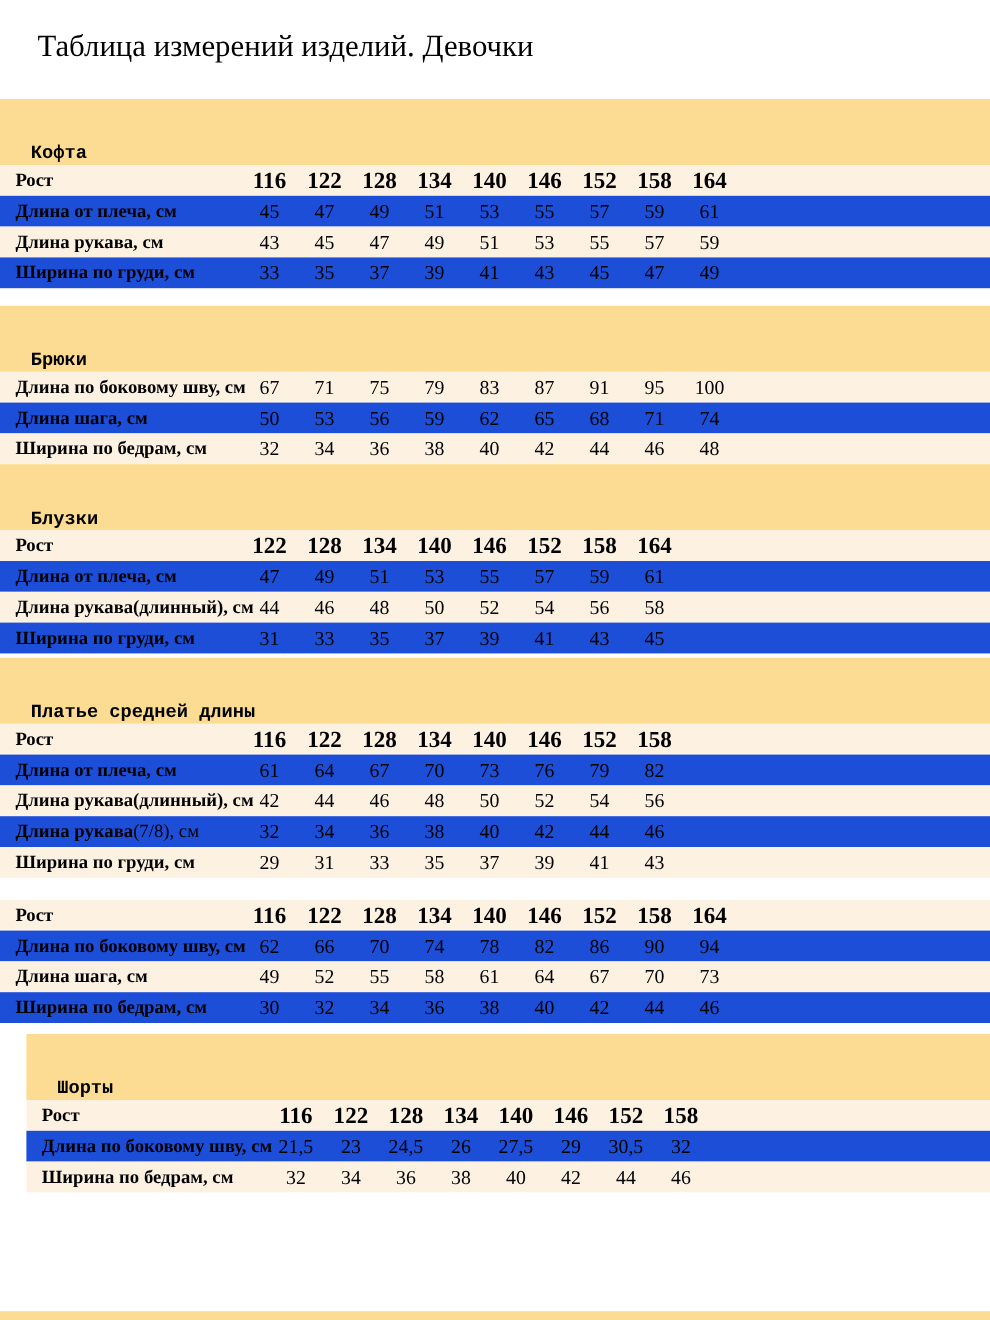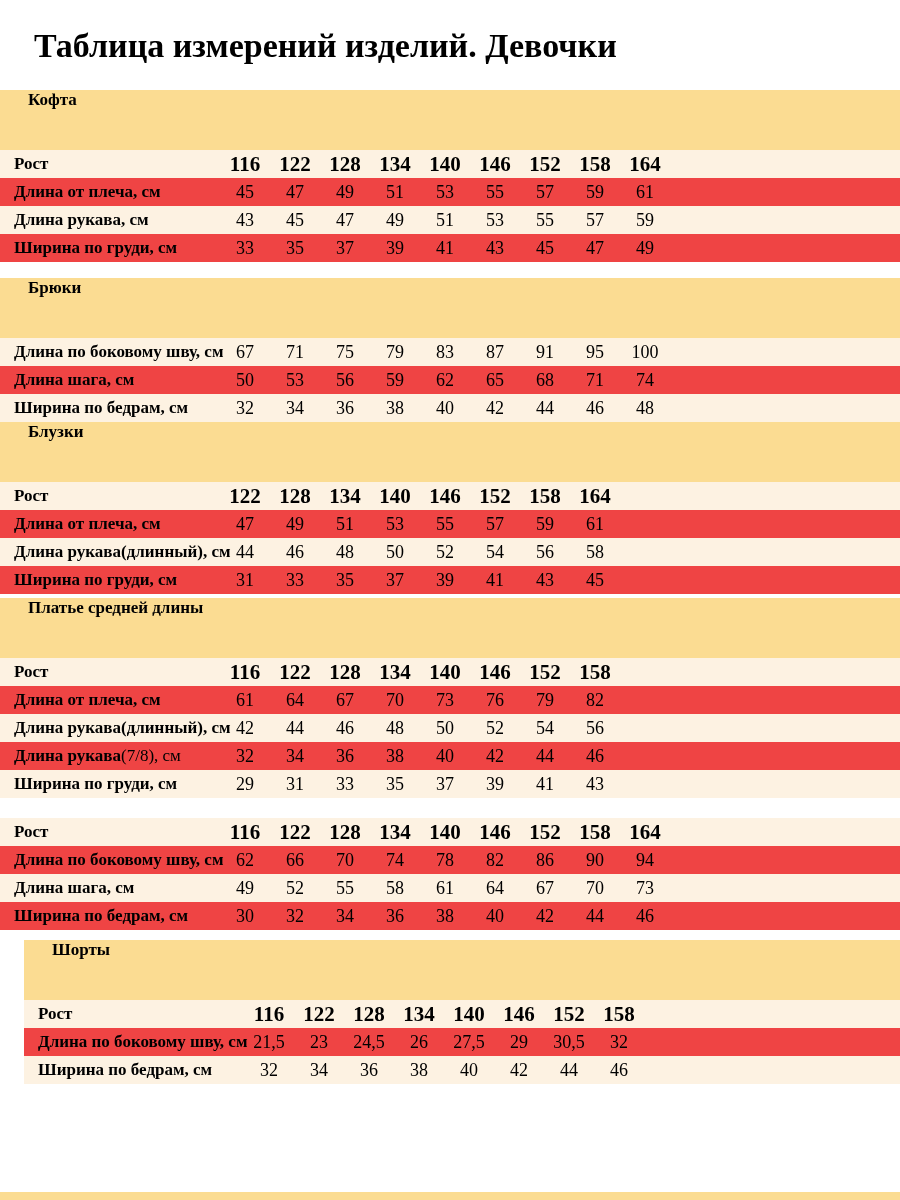--- a/index.html
+++ b/index.html
@@ -3,33 +3,33 @@
 <meta charset="utf-8">
 <style>
   html,body{margin:0;padding:0;}
   body{
     width:900px;height:1200px;position:relative;overflow:hidden;
     background:#ffffff;color:#000;
     font-family:"Liberation Serif","DejaVu Serif",serif;
   }
   .page-title{
     padding:26px 0 0 34px;height:64px;box-sizing:content-box;
-    font-size:34px;line-height:1.2;color:#000;white-space:nowrap;font-weight:bold;
+    font-size:28px;line-height:1.2;color:#000;white-space:nowrap;
   }
   .size-section{width:900px;}
   .band{
     height:60px;background:var(--band,#fbdc92);
-    display:flex;align-items:flex-start;padding-left:28px;box-sizing:border-box;
+    display:flex;align-items:flex-end;padding-left:28px;box-sizing:border-box;font-family:Liberation Mono, monospace;
   }
   .band-title{font-weight:bold;font-size:17px;}
   .row{
     height:28px;display:flex;align-items:center;box-sizing:border-box;
   }
   .row.cream{background:var(--cream,#fdf2e2);}
-  .row.white{background:#ef4444;}
+  .row.white{background:#1d4ed8;}
   .label{
     display:inline-flex;align-items:baseline;width:206px;padding-left:14px;
     flex:0 0 auto;font-size:17px;font-weight:bold;white-space:nowrap;
   }
   .label-note{font-weight:normal;}
   .cell{
     display:inline-block;width:50px;flex:0 0 auto;
     text-align:center;font-size:18px;font-weight:normal;
   }
   .row.hdr .cell{font-weight:bold;font-size:21px;}

